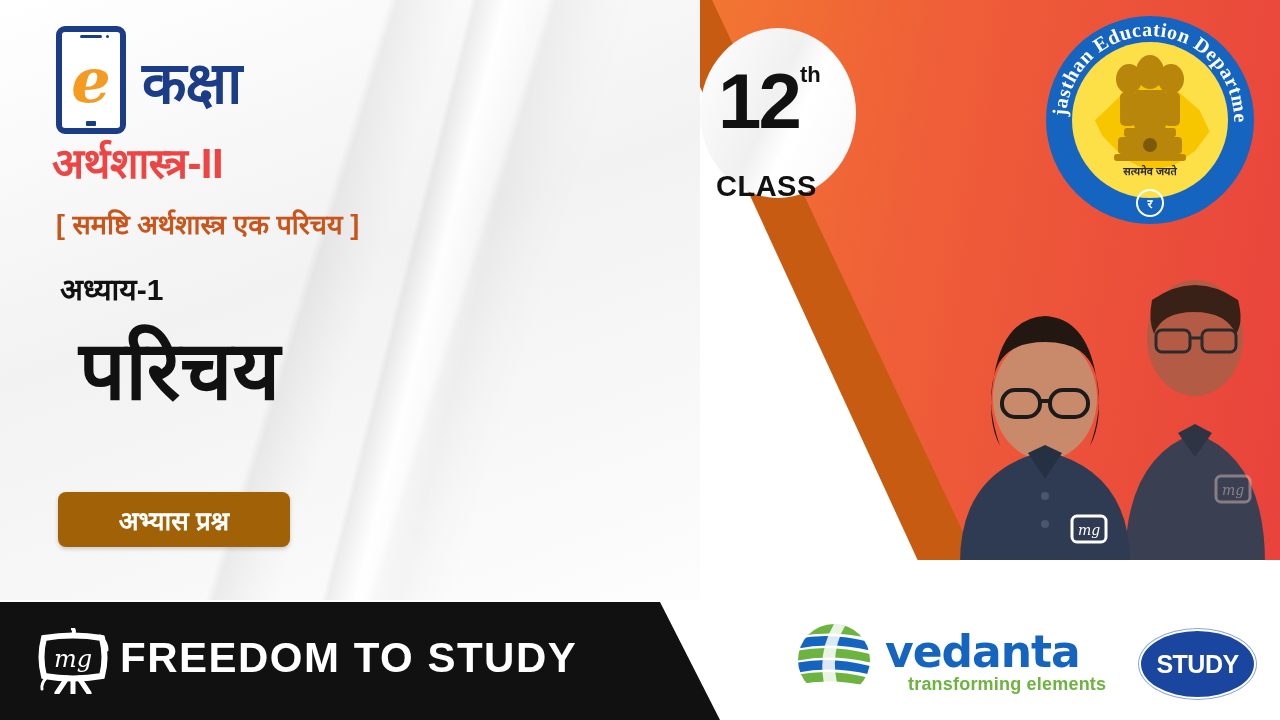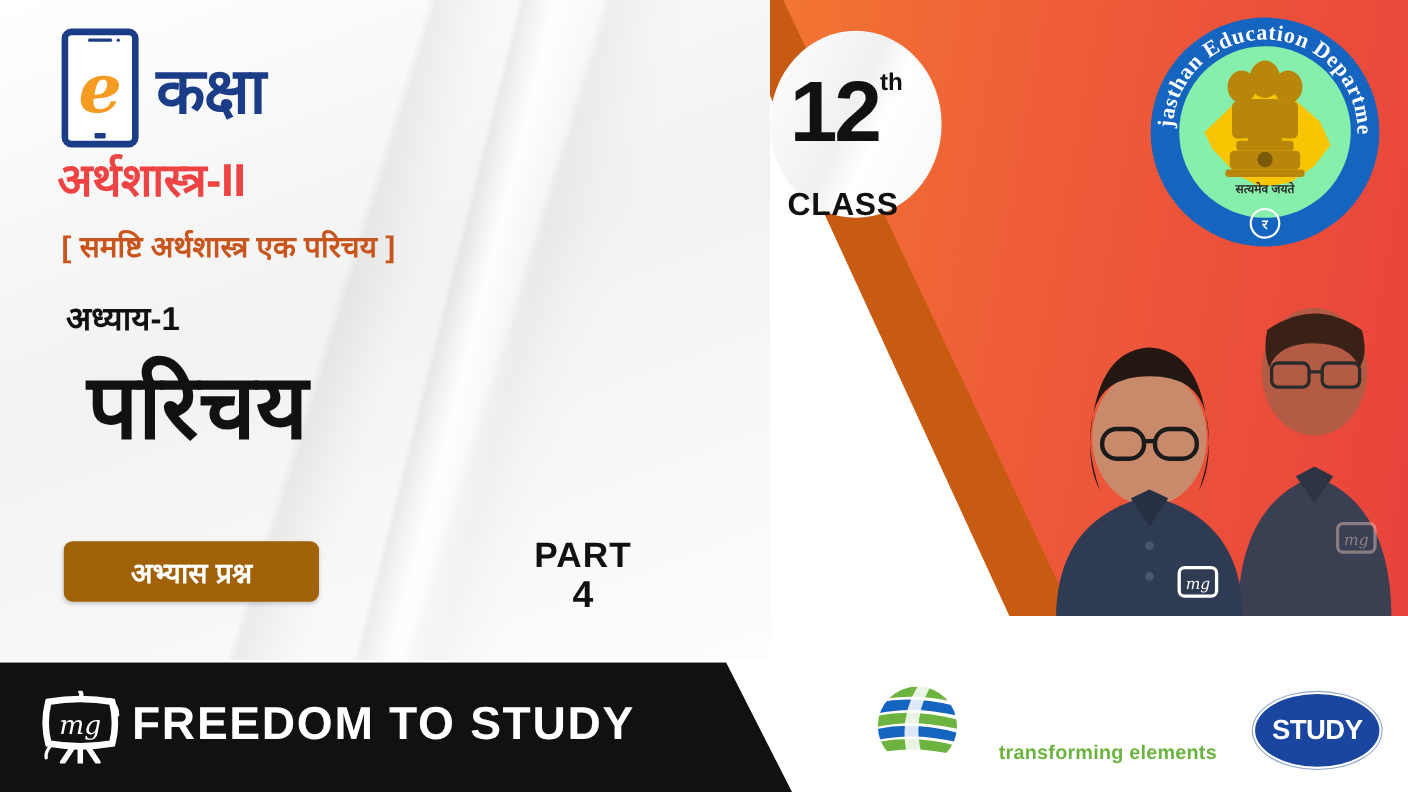--- a/index.html
+++ b/index.html
@@ -114,21 +114,21 @@
     font-weight:700;font-size:29px;color:#111;letter-spacing:.5px;
   }
 
   
   .emblem{
     position:absolute;left:1046px;top:16px;width:208px;height:208px;border-radius:50%;
     background:#1565c0;
   }
   .emblem .inner{
     position:absolute;left:26px;top:26px;width:156px;height:156px;border-radius:50%;
-    background:#86efac;overflow:hidden;
+    background:#fde047;overflow:hidden;
   }
   .emblem .map{
     position:absolute;left:18px;top:34px;width:122px;height:96px;
     background:#f7c600;
     clip-path:polygon(14% 34%,30% 14%,52% 6%,72% 16%,90% 36%,98% 58%,86% 78%,68% 94%,46% 98%,28% 86%,10% 62%,4% 46%);
   }
   .emblem .satya{
     position:absolute;left:0;right:0;bottom:20px;text-align:center;
     font-size:11px;font-weight:700;color:#2b2b2b;font-family:"Liberation Sans",sans-serif;
   }
@@ -246,24 +246,20 @@
   <div class="subject">अर्थशास्त्र-II</div>
   <div class="subject-sub">[ समष्टि अर्थशास्त्र एक परिचय ]</div>
 
   <div class="chapter">अध्याय-1</div>
   <div class="chapter-title">परिचय</div>
 
   <div class="practice-btn">
     <span>अभ्यास प्रश्न</span>
   </div>
 
-  <div class="part">
-    <div class="p-word">PART</div>
-    <div class="p-num">4</div>
-  </div>
 
   <div class="class-circle"></div>
   <div class="class-num">12</div>
   <div class="class-th">th</div>
   <div class="class-word">CLASS</div>
 
   <div class="emblem">
     <div class="inner">
       <div class="map"></div>
       <svg width="156" height="156" viewBox="0 0 156 156" style="position:absolute;left:0;top:0;">
@@ -316,20 +312,21 @@
       <g clip-path="url(#globe)">
         <rect x="0" y="0" width="88" height="80" fill="#ffffff"></rect>
         <path d="M-5 10 q44 -14 98 4 l0 8 q-54 -16 -98 -2 z" fill="#6cb33f"></path>
         <path d="M-5 22 q44 -14 98 4 l0 8 q-54 -16 -98 -2 z" fill="#1565c0"></path>
         <path d="M-5 34 q44 -14 98 4 l0 8 q-54 -16 -98 -2 z" fill="#6cb33f"></path>
         <path d="M-5 46 q44 -14 98 4 l0 8 q-54 -16 -98 -2 z" fill="#1565c0"></path>
         <path d="M-5 58 q44 -14 98 4 l0 8 q-54 -16 -98 -2 z" fill="#6cb33f"></path>
         <path d="M44 4 q-20 34 -6 74 l14 0 q-16 -40 4 -74 z" fill="#ffffff" opacity=".85"></path>
       </g>
     </svg>
+    <div class="vedanta-word">vedanta</div>
     <div class="vedanta-tag">transforming elements</div>
   </div>
 
   <div class="cairn">
     <span>STUDY</span>
   </div>
 
 </div>
 
 </body></html>

